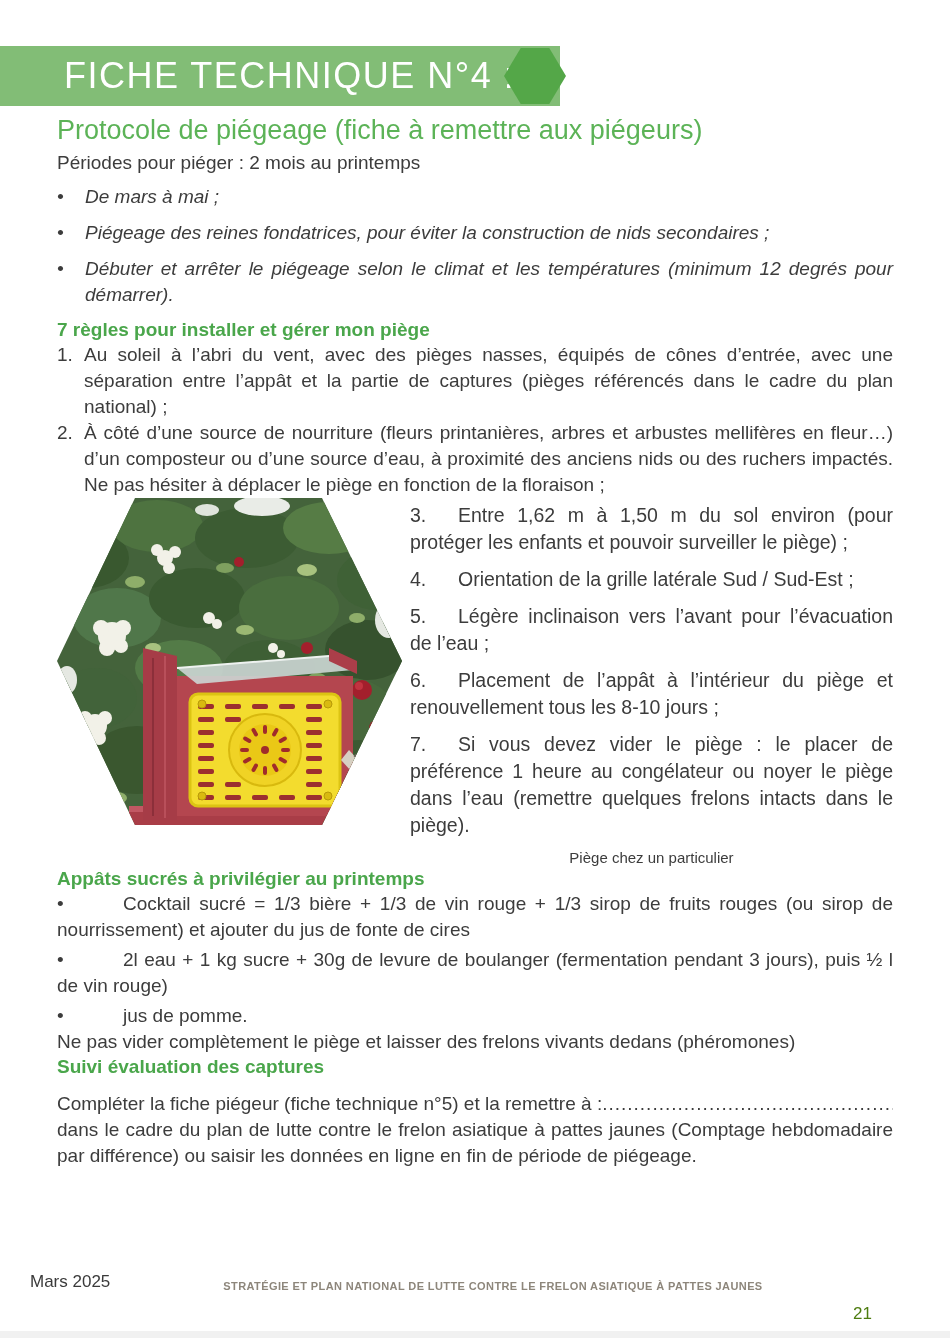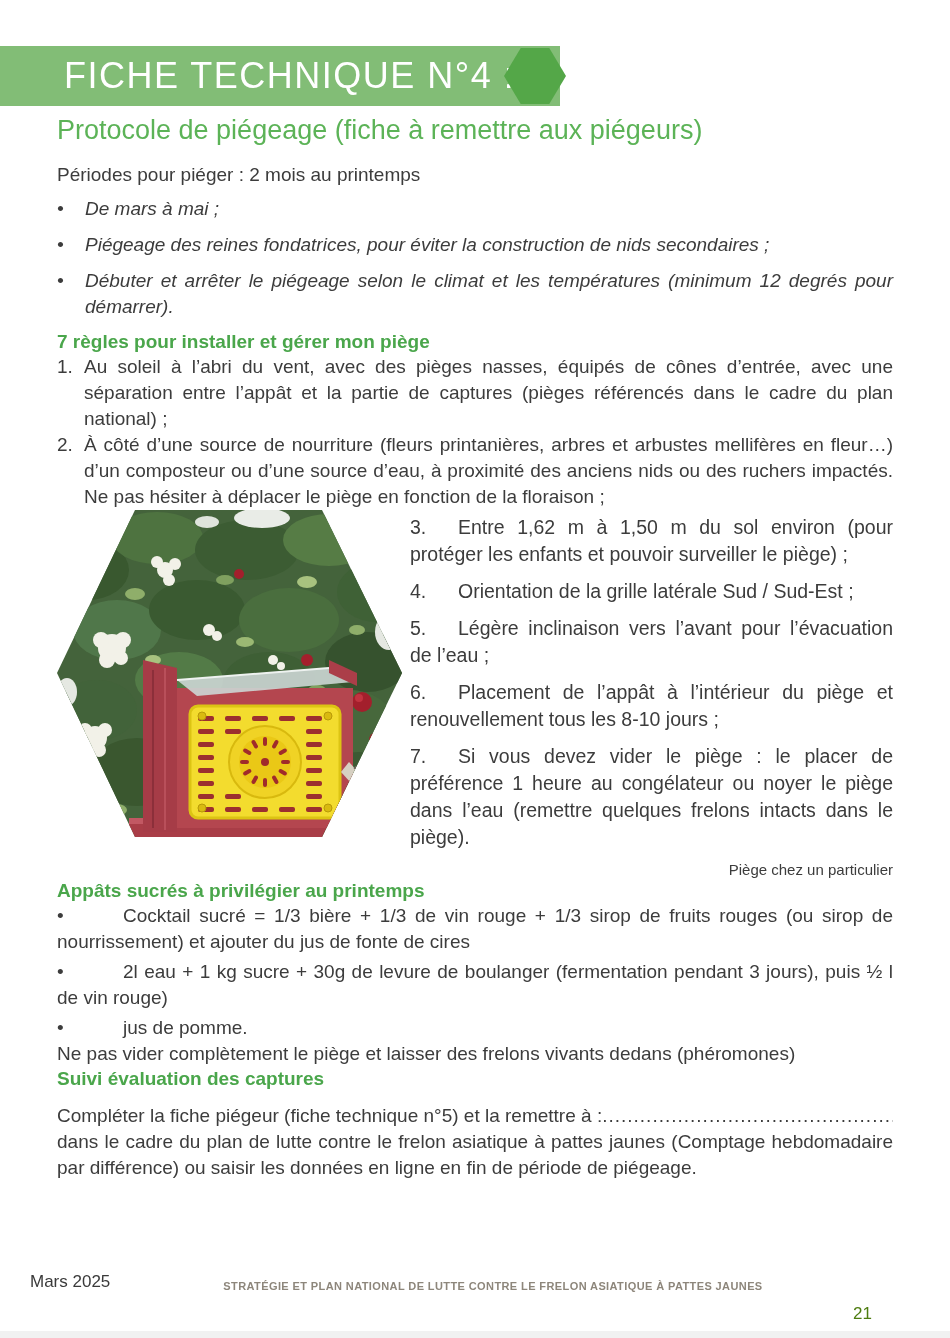--- a/index.html
+++ b/index.html
@@ -8,37 +8,37 @@
   
   .band{position:relative;margin-top:46px;width:560px;height:60px;background:#82bd76;}
   .band-title{display:block;padding-left:64px;line-height:60px;font-size:36px;color:#ffffff;
               letter-spacing:1.5px;font-weight:400;white-space:nowrap;}
   .band-hex{position:absolute;top:2px;right:-6px;width:62px;height:56px;background:#54a748;
             clip-path:polygon(27% 0,73% 0,100% 50%,73% 100%,27% 100%,0 50%);}
   .subtitle{margin:9px 0 0 57px;font-size:27px;color:#5cb357;font-weight:400;}
   .main-title{margin-top:14px;text-align:center;font-size:24px;font-weight:bold;color:#f9ca44;
               letter-spacing:.2px;}
   
-  .content{margin:16px 57px;}
+  .content{margin:4px 57px;}
   .content p{margin:0;}
   .body-text{font-size:19px;line-height:26px;text-align:justify;}
   .p-periods{margin-top:42px;}
   .intro-list{margin:8px 0 0 0;padding:0;list-style:none;font-style:italic;}
   .intro-list li{position:relative;padding-left:28px;text-indent:-28px;margin-bottom:10px;}
   .b-glyph{display:inline-block;width:28px;text-indent:0;}
   .green-h{margin-top:8px;font-size:19px;line-height:24px;font-weight:bold;color:#4aa64b;text-align:left;}
   .rule{margin-top:8px;padding-left:27px;text-indent:-27px;}
   .onum{display:inline-block;width:27px;text-indent:0;}
   
   .figure-row{display:flex;margin-top:0;}
   .hex-photo{flex:0 0 345px;width:345px;height:327px;}
   .right-col{flex:1;margin-left:8px;padding-top:4px;font-size:19.5px;line-height:27px;text-align:justify;}
   .right-col p.ritem{margin:0 0 10px 0;}
   .rnum{display:inline-block;width:48px;}
-  .photo-caption{margin-top:10px;font-size:15px;line-height:18px;text-align:right;color:#3c3c3c;}
+  .photo-caption{margin-top:10px;font-size:15px;line-height:18px;text-align:center;color:#3c3c3c;}
   
   .h-baits{margin-top:10px;}
   .bait{margin-top:9px;}
   .bait + .bait{margin-top:4px;}
   .btab{display:inline-block;width:66px;}
   .note{margin-top:11px;}
   .h-suivi{margin-top:12px;}
   .fline{margin-top:12px;display:flex;white-space:nowrap;}
   .fline .lead{flex:0 0 auto;}
   .dots{flex:1 1 auto;overflow:hidden;letter-spacing:1px;}

